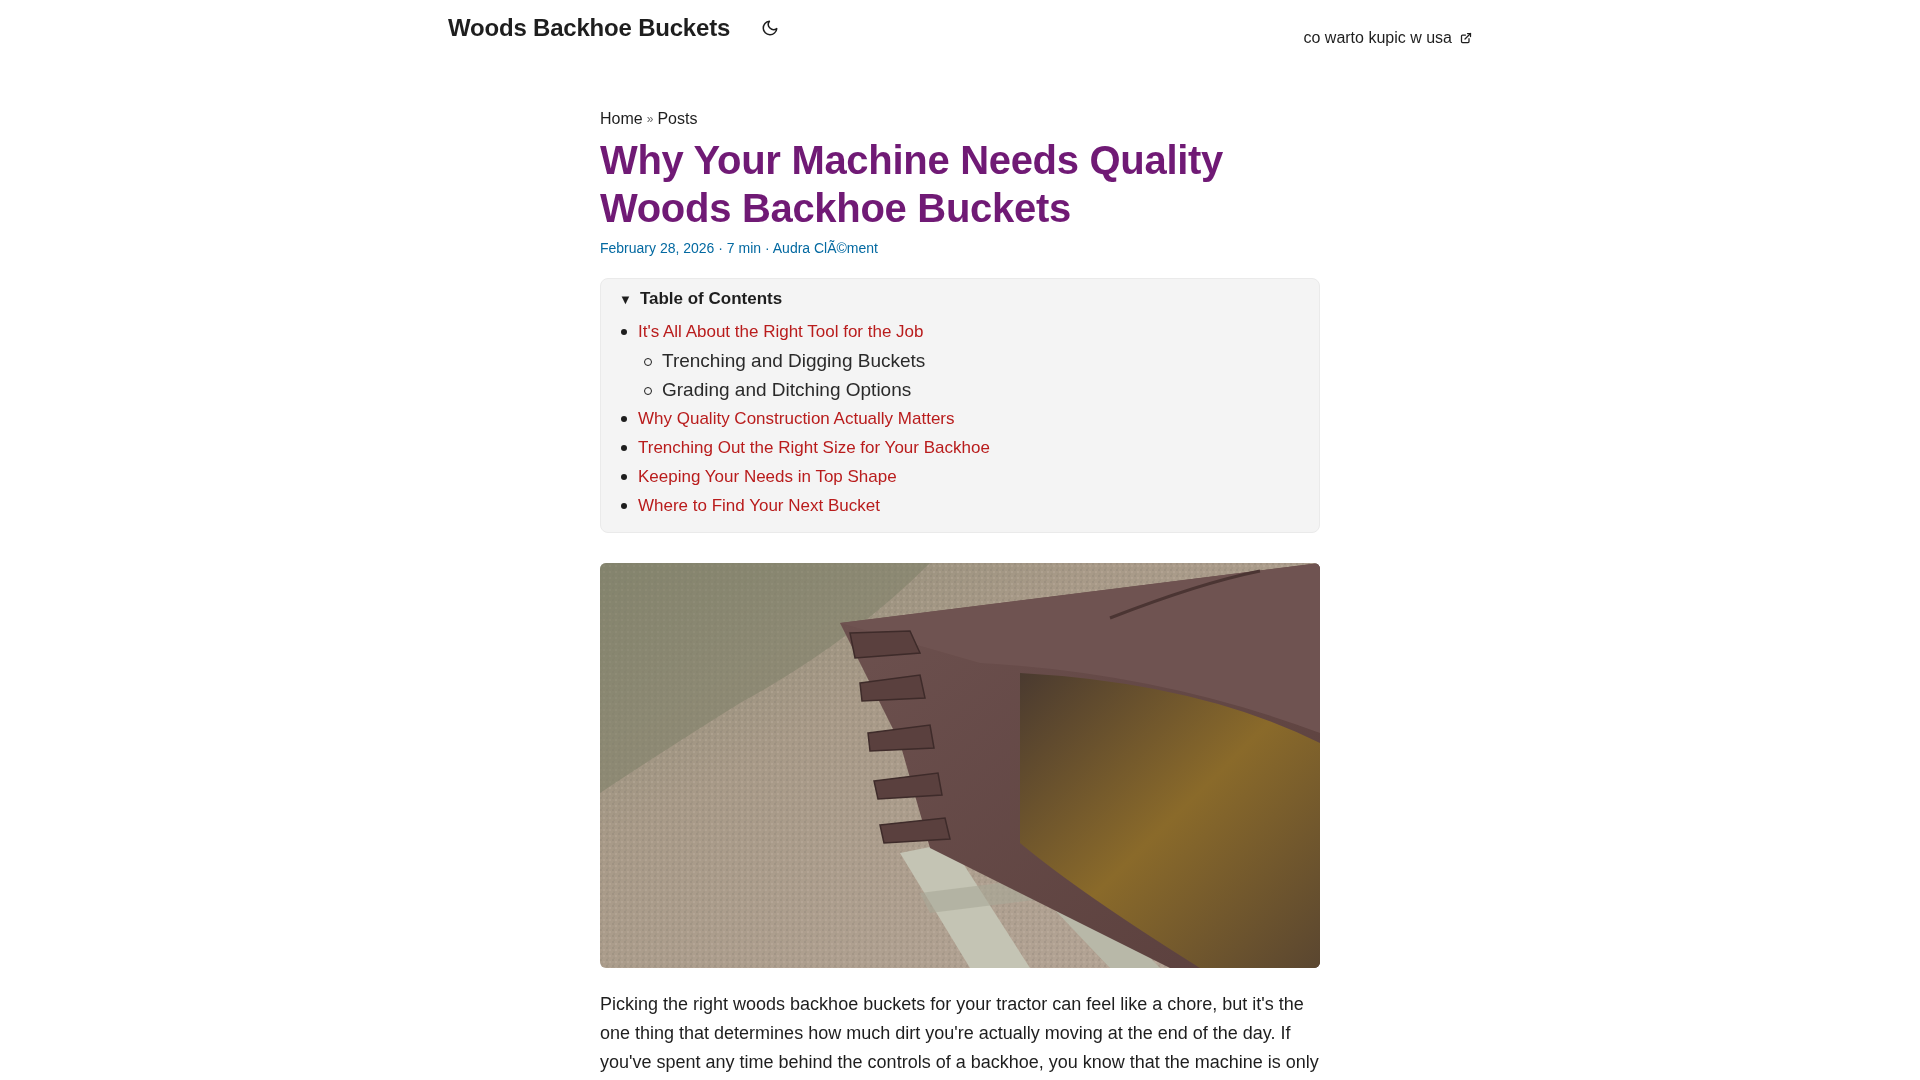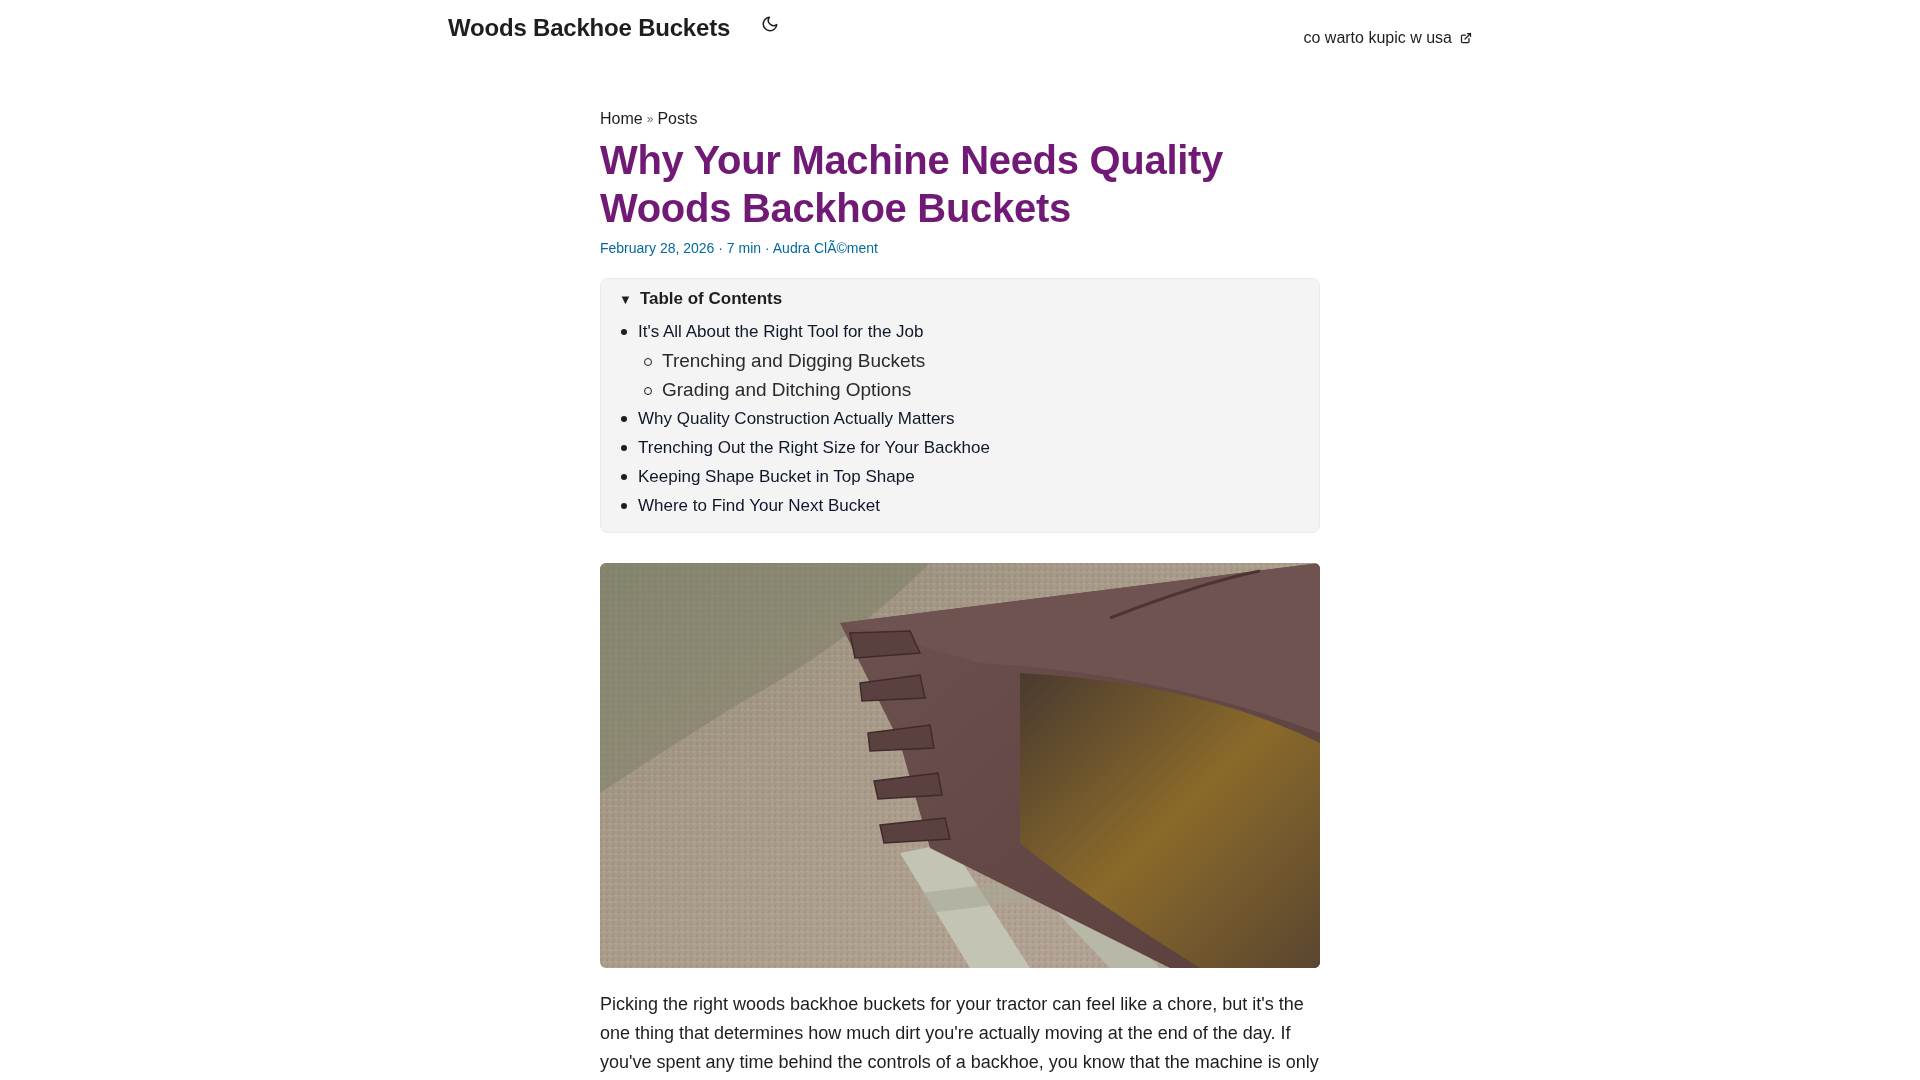--- a/index.html
+++ b/index.html
@@ -1,41 +1,41 @@
 <!DOCTYPE html>
 <html><head>
 <meta charset="utf-8">
 <style>
   * { box-sizing: border-box; margin: 0; padding: 0; }
   html, body { width: 1920px; height: 1080px; overflow: hidden; background: #ffffff; }
   body { font-family: "Liberation Sans", "DejaVu Sans", sans-serif; color: #1e1e1e; }
 
   .header { position: absolute; top: 0; left: 0; width: 1920px; height: 60px; }
-  .logo-wrap { position: absolute; left: 448px; top: 14px; display: flex; gap: 28px; }
+  .logo-wrap { position: absolute; left: 448px; top: 14px; display: flex; align-items: center; gap: 28px; }
   .logo { font-size: 24px; font-weight: 700; color: #1e1e1e; text-decoration: none; letter-spacing: -0.2px; }
   .theme-toggle { width: 20px; height: 20px; display: flex; align-items: center; justify-content: center; cursor: pointer; margin-left: 2px; }
   .menu { position: absolute; right: 448px; top: 29px; display: flex; align-items: center; gap: 8px; }
   .menu-link { font-size: 16px; color: #1e1e1e; text-decoration: none; }
   .ext-icon { width: 12px; height: 12px; display: inline-flex; }
 
   .main { position: absolute; left: 600px; top: 110px; width: 720px; }
   .breadcrumb { font-size: 16px; color: #1e1e1e; display: flex; align-items: center; gap: 4px; }
   .breadcrumb a { color: #1e1e1e; text-decoration: none; }
   .breadcrumb .sep { font-size: 12px; color: #6b6b6b; }
   .post-title { margin-top: 8px; font-size: 40px; line-height: 48px; font-weight: 700; color: #701a75; letter-spacing: -0.3px; }
   .post-meta { margin-top: 8px; font-size: 14px; color: #0369a1; }
 
   .toc { margin-top: 22px; background: #f4f4f4; border: 1px solid #eaeaea; border-radius: 8px; padding: 10px 18px 12px 18px; }
   .toc-summary { display: flex; align-items: center; gap: 8px; font-size: 17px; font-weight: 700; color: #1e1e1e; cursor: pointer; }
   .toc-arrow { font-size: 13px; }
   .toc ul { list-style: none; }
   .toc-list { margin-top: 8px; }
   .toc-item { position: relative; padding-left: 19px; font-size: 17px; line-height: 29px; }
   .toc-item::before { content: ""; position: absolute; left: 2px; top: 12px; width: 6px; height: 6px; border-radius: 50%; background: #1e1e1e; }
-  .toc-item a { color: #0f172a; text-decoration: none; }
+  .toc-item a { color: #b91c1c; text-decoration: none; }
   .toc-sub { margin-left: 0; }
   .toc-subitem { position: relative; padding-left: 24px; font-size: 19px; line-height: 29px; }
   .toc-subitem::before { content: ""; position: absolute; left: 6px; top: 12px; width: 6px; height: 6px; border-radius: 50%; border: 1px solid #1e1e1e; }
   .toc-subitem a { color: #2a2a2a; text-decoration: none; }
 
   .cover { margin-top: 30px; width: 720px; height: 405px; border-radius: 6px; overflow: hidden; position: relative; }
   .cover svg { display: block; }
 
   .content { margin-top: 22px; font-size: 18px; line-height: 29px; color: #1e1e1e; }
 </style>
@@ -90,21 +90,21 @@
           </li>
         </ul>
       </li>
       <li class="toc-item">
         <a href="#">Why Quality Construction Actually Matters</a>
       </li>
       <li class="toc-item">
         <a href="#">Trenching Out the Right Size for Your Backhoe</a>
       </li>
       <li class="toc-item">
-        <a href="#">Keeping Shape Bucket in Top Shape</a>
+        <a href="#">Keeping Your Needs in Top Shape</a>
       </li>
       <li class="toc-item">
         <a href="#">Where to Find Your Next Bucket</a>
       </li>
     </ul>
   </details>
 
   <figure class="cover">
     <svg width="720" height="405" viewBox="0 0 720 405">
       <defs>

